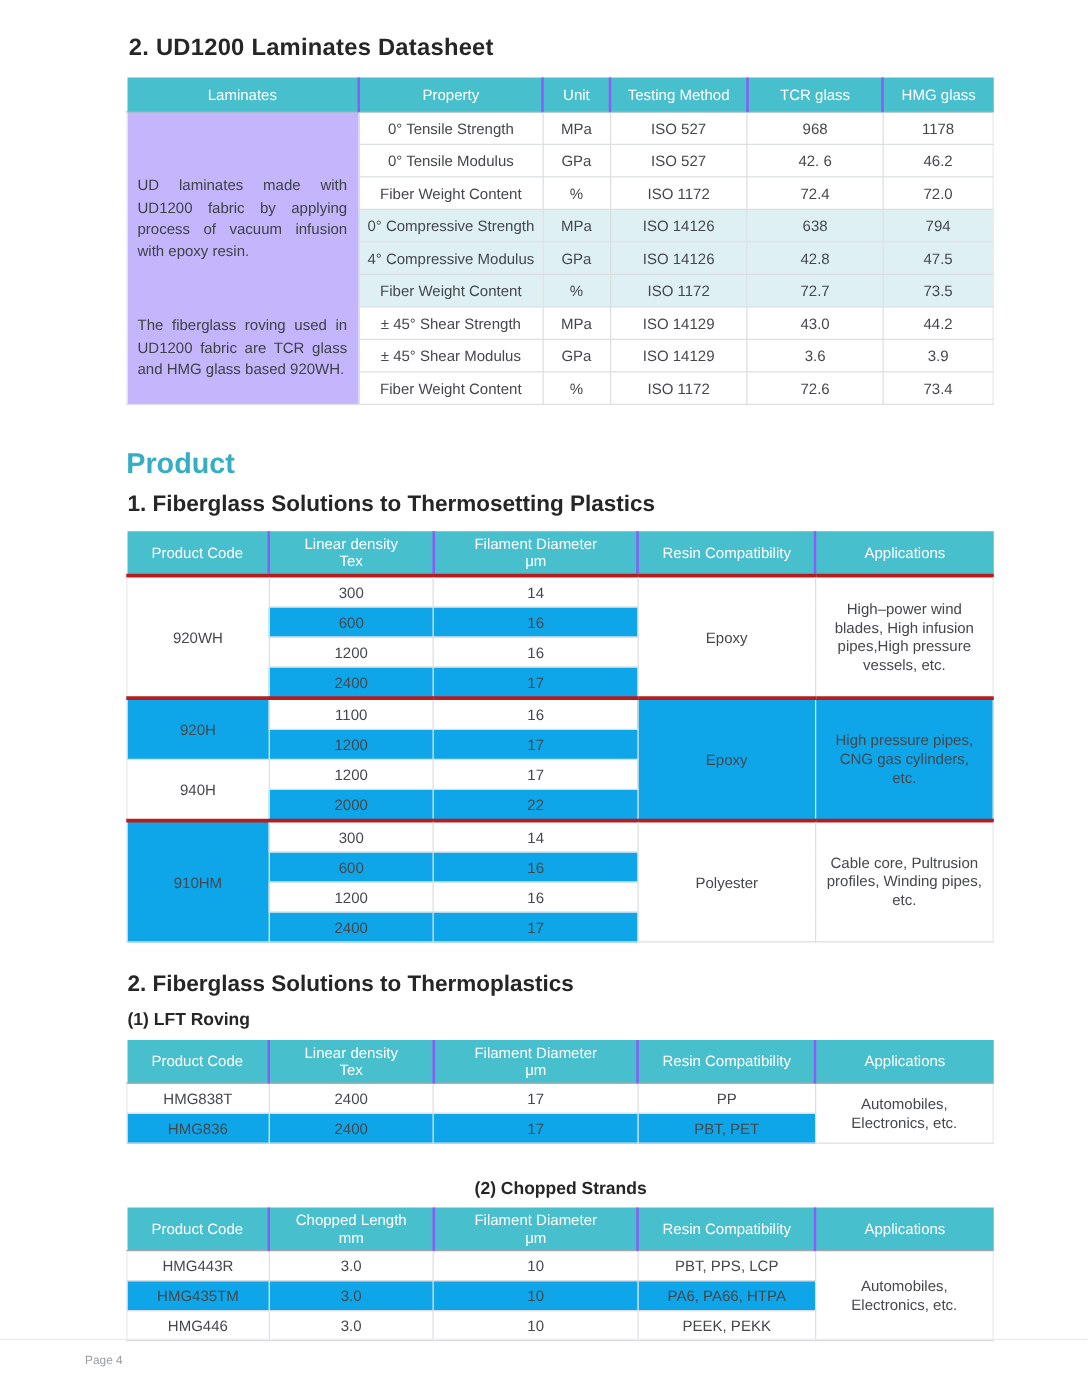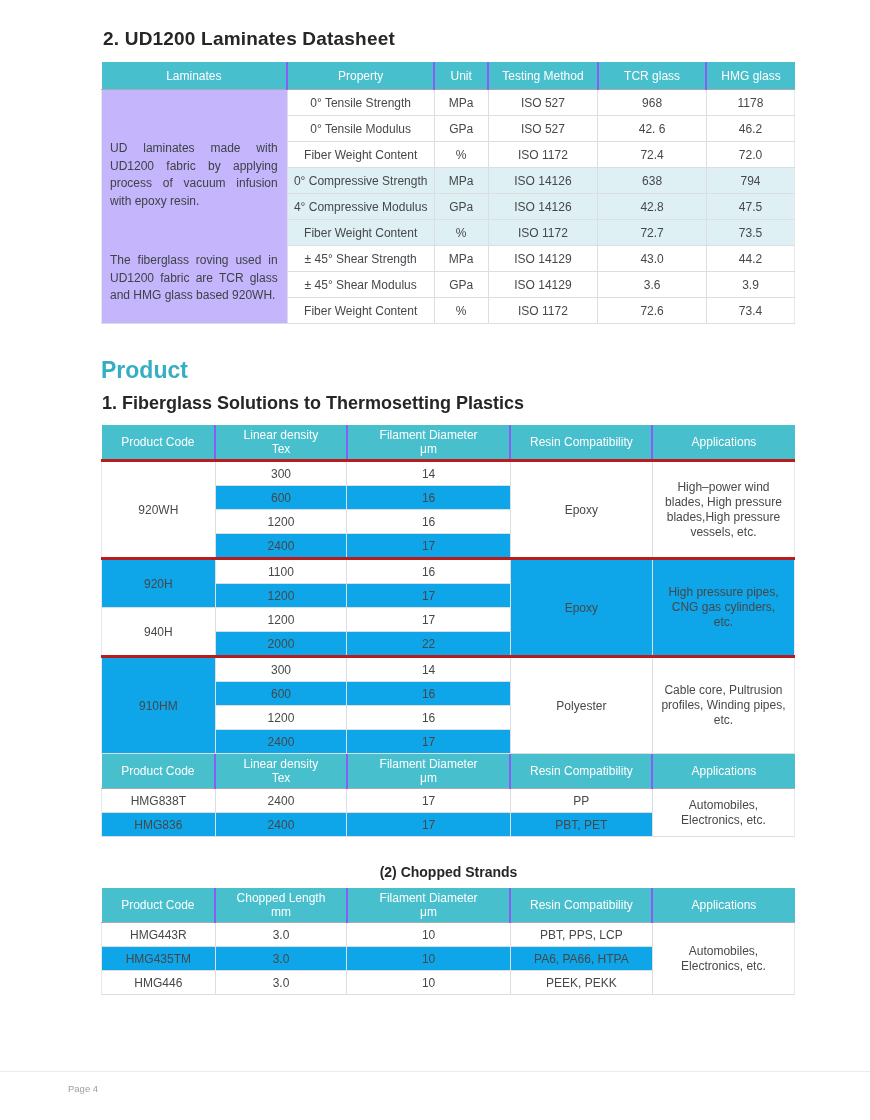--- a/index.html
+++ b/index.html
@@ -180,21 +180,21 @@
           <th>Resin Compatibility</th>
           <th>Applications</th>
         </tr>
       </thead>
       <tbody>
         <tr class="grp">
           <td rowspan="4">920WH</td>
           <td>300</td>
           <td>14</td>
           <td rowspan="4">Epoxy</td>
-          <td rowspan="4" class="apps">High–power wind blades, High pressure blades,High pressure vessels, etc.</td>
+          <td rowspan="4" class="apps">High–power wind blades, High infusion pipes,High pressure vessels, etc.</td>
         </tr>
         <tr>
           <td class="blue">600</td>
           <td class="blue">16</td>
         </tr>
         <tr>
           <td>1200</td>
           <td>16</td>
         </tr>
         <tr>
@@ -236,20 +236,22 @@
           <td>1200</td>
           <td>16</td>
         </tr>
         <tr>
           <td class="blue">2400</td>
           <td class="blue">17</td>
         </tr>
       </tbody>
     </table>
 
+    <div class="h2b">2. Fiberglass Solutions to Thermoplastics</div>
+    <div class="h3">(1) LFT Roving</div>
 
     <table class="prod">
       <colgroup>
         <col style="width:16.4%">
           <col style="width:19%">
           <col style="width:23.6%">
         <col style="width:20.5%">
           <col style="width:20.5%">
       </colgroup>
       <thead>

